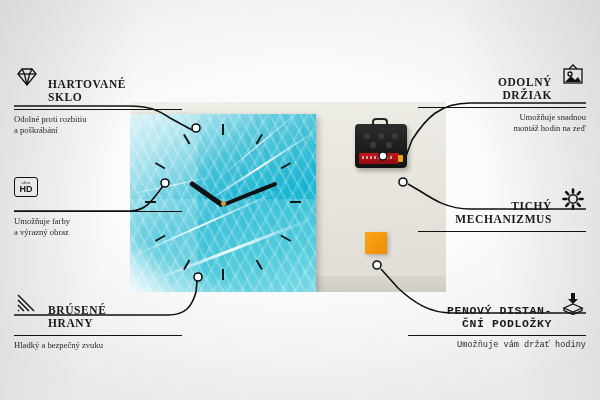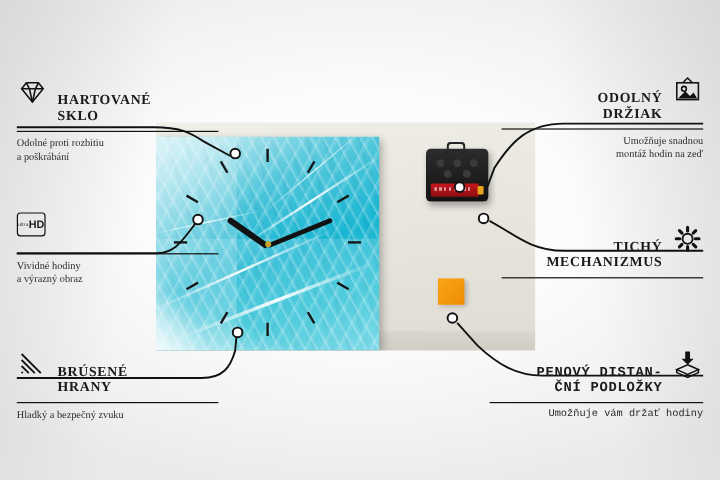--- a/index.html
+++ b/index.html
@@ -85,21 +85,21 @@
   .co{ position:absolute; width:168px; }
   .co.left{ text-align:left; }
   .co.right{ text-align:right; }
   .co .head{ display:flex; align-items:center; gap:8px; min-height:34px; }
   .co.right .head{ flex-direction:row-reverse; }
   .co .ttl{ font-size:11.5px; font-weight:bold; letter-spacing:.6px; line-height:13px; text-transform:uppercase;margin-top:28px; }
   .co .rule{ border-top:1px solid #111; margin:5px 0 4px; }
   .co .sub{ font-size:8.6px; line-height:11px; color:#2a2a2a; }
   .ico{ flex:0 0 auto; width:26px; height:24px; display:block; }
 
-  .hdbox{ width:24px;height:20px;border:1.6px solid #111;border-radius:3px;display:flex;flex-direction:row;
+  .hdbox{ width:24px;height:20px;border:1.6px solid #111;border-radius:3px;display:flex;flex-direction:column;
     align-items:center;justify-content:center;font-family:"Liberation Sans",sans-serif;line-height:1;}
   .hdbox .u{ font-size:4px; letter-spacing:.2px; }
   .hdbox .h{ font-size:9px; font-weight:bold; }
 
   svg.lines{ position:absolute; inset:0; width:600px; height:400px; pointer-events:none; }
 </style>
 </head>
 <body>
 
 <div class="vign"></div>
@@ -187,21 +187,21 @@
   <div class="head">
     <div class="ico">
       <div class="hdbox">
         <span class="u">ultra</span>
         <span class="h">HD</span>
       </div>
     </div>
   </div>
   <div class="rule"></div>
   <div class="sub">
-    <div>Vividné hodiny</div>
+    <div>Umožňuje farby</div>
     <div>a výrazný obraz</div>
   </div>
 </div>
 
 <div class="co left" style="left:14px; top:276px;">
   <div class="head">
     <svg class="ico" viewBox="0 0 26 24">
       <g stroke="#111" stroke-width="1.5" fill="none">
         <path d="M4 4 L20 20"></path>
           <path d="M4 9 L15 20"></path>

